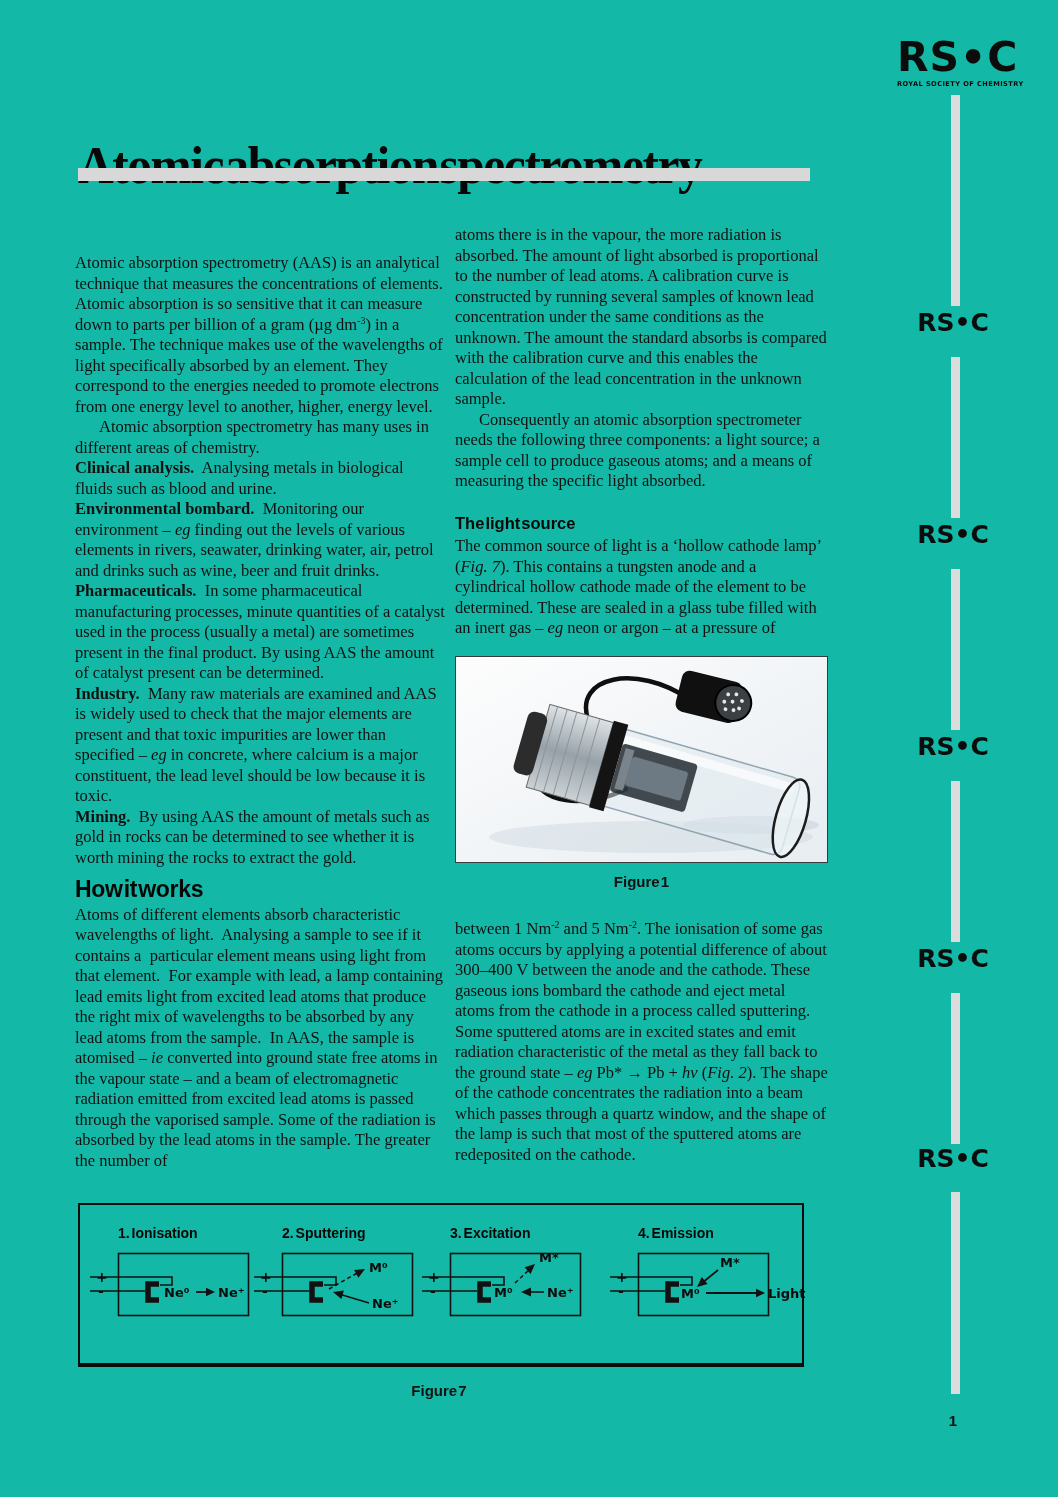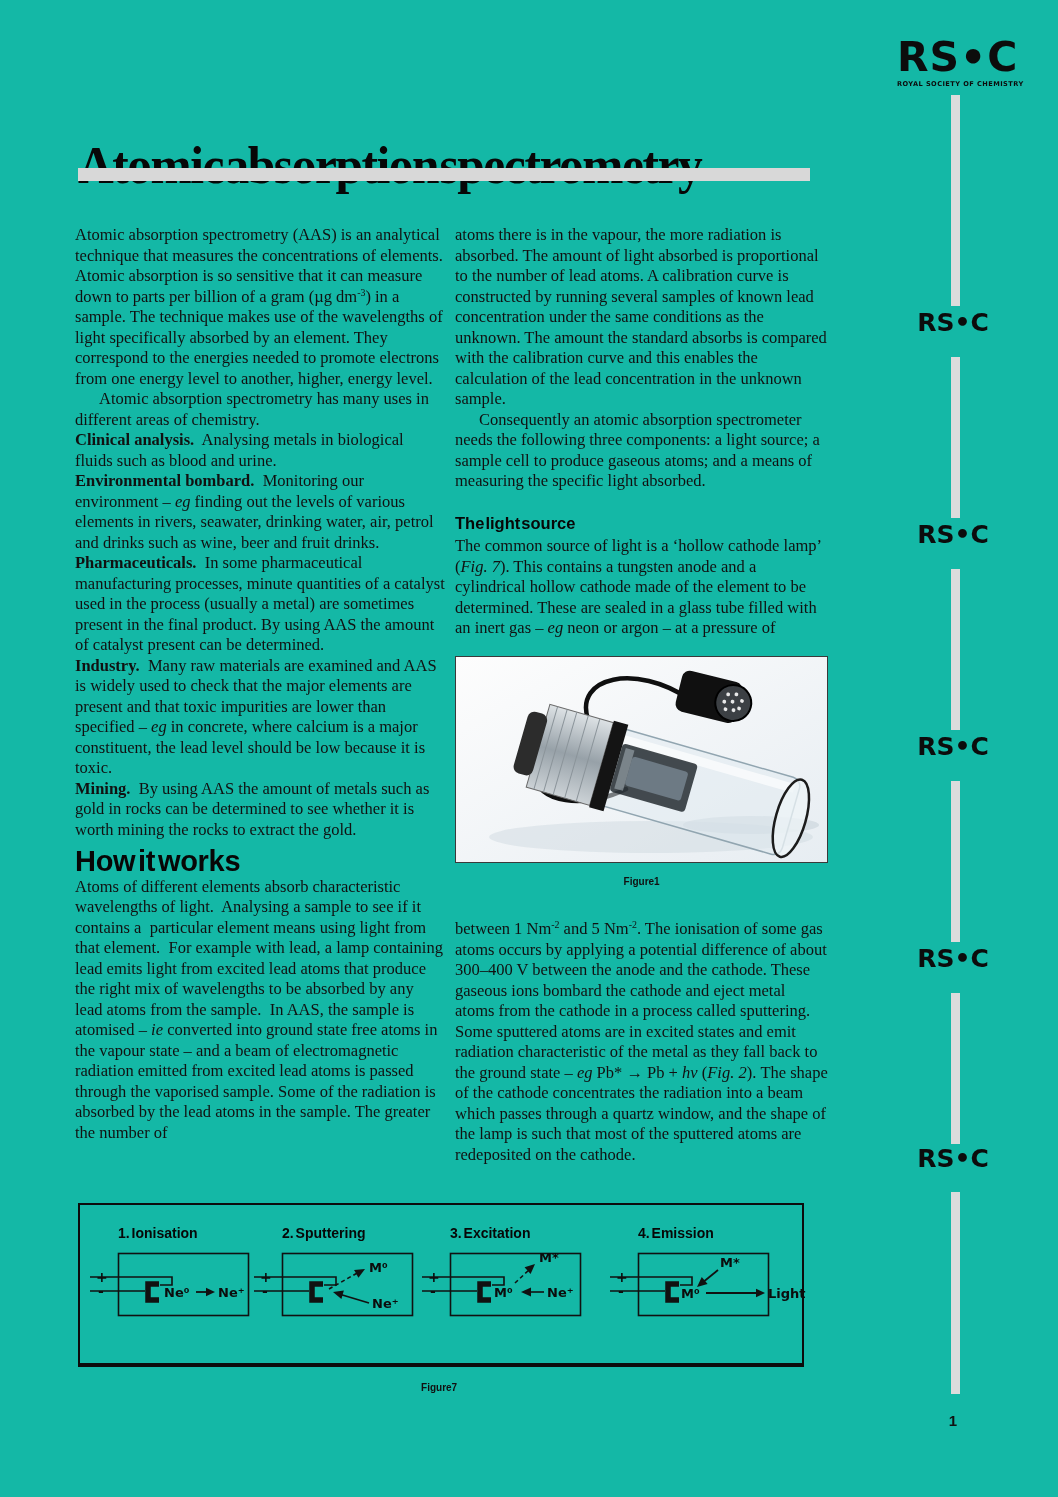--- a/index.html
+++ b/index.html
@@ -12,36 +12,36 @@
         font-size:41px;line-height:42px;letter-spacing:1px;color:#0c0c0c;}
   .main-logo .sub{font-family:"DejaVu Sans","Liberation Sans",sans-serif;font-weight:bold;
         font-size:6.6px;letter-spacing:0.45px;color:#0c0c0c;margin-top:2px;white-space:nowrap;}
 
   .doc-title{position:absolute;left:78px;top:104px;font-weight:bold;font-size:52px;line-height:1.05;
         letter-spacing:-1.5px;word-spacing:-10px;transform:scaleX(.95);transform-origin:left top;color:#070707;}
   .title-bar{position:absolute;left:78px;top:168px;width:732px;height:13px;background:#d8d8d8;}
 
   
   .col{position:absolute;top:225px;font-size:16.5px;line-height:20.5px;}
-  .col-left{left:75px;width:370px;}
+  .col-left{left:75px;width:370px;margin-top:28px;}
   .col-right{left:455px;width:373px;}
   .p{margin:0;white-space:pre-wrap;}
   .indent{text-indent:24px;}
   .b{font-weight:bold;}
   .i{font-style:italic;}
   sup{font-size:0.6em;line-height:0;}
 
-  .h2{font-family:"Liberation Sans","DejaVu Sans",sans-serif;font-weight:bold;font-size:29px;
+  .h2{font-family:"Liberation Sans","DejaVu Sans",sans-serif;font-weight:bold;font-size:23px;
       letter-spacing:-0.3px;word-spacing:-5px;margin:11px 0 5px 0;color:#070707;}
   .h3{font-family:"Liberation Sans","DejaVu Sans",sans-serif;font-weight:bold;font-size:16.5px;
       word-spacing:-3.5px;margin:21px 0 3px 0;color:#070707;}
 
   
   .photo{margin-top:17px;width:371px;height:205px;border:1px solid #3a3a3a;overflow:hidden;}
-  .figcap{font-family:"Liberation Sans","DejaVu Sans",sans-serif;font-weight:bold;font-size:10px;
+  .figcap{font-family:"Liberation Sans","DejaVu Sans",sans-serif;font-weight:bold;font-size:15px;
       word-spacing:-3px;text-align:center;margin-top:9px;}
   .after-photo{margin-top:27px;}
 
   
   .rail-seg{position:absolute;left:951px;width:9px;background:#dcdcdc;}
   .side-logo{position:absolute;left:903px;width:100px;text-align:center;
       font-family:"DejaVu Sans","Liberation Sans",sans-serif;font-weight:bold;font-size:25px;color:#0c0c0c;}
 
   
   .fig2{position:absolute;left:78px;top:1203px;width:722px;height:158px;border:2px solid #0c0c0c;border-bottom-width:4px;}

